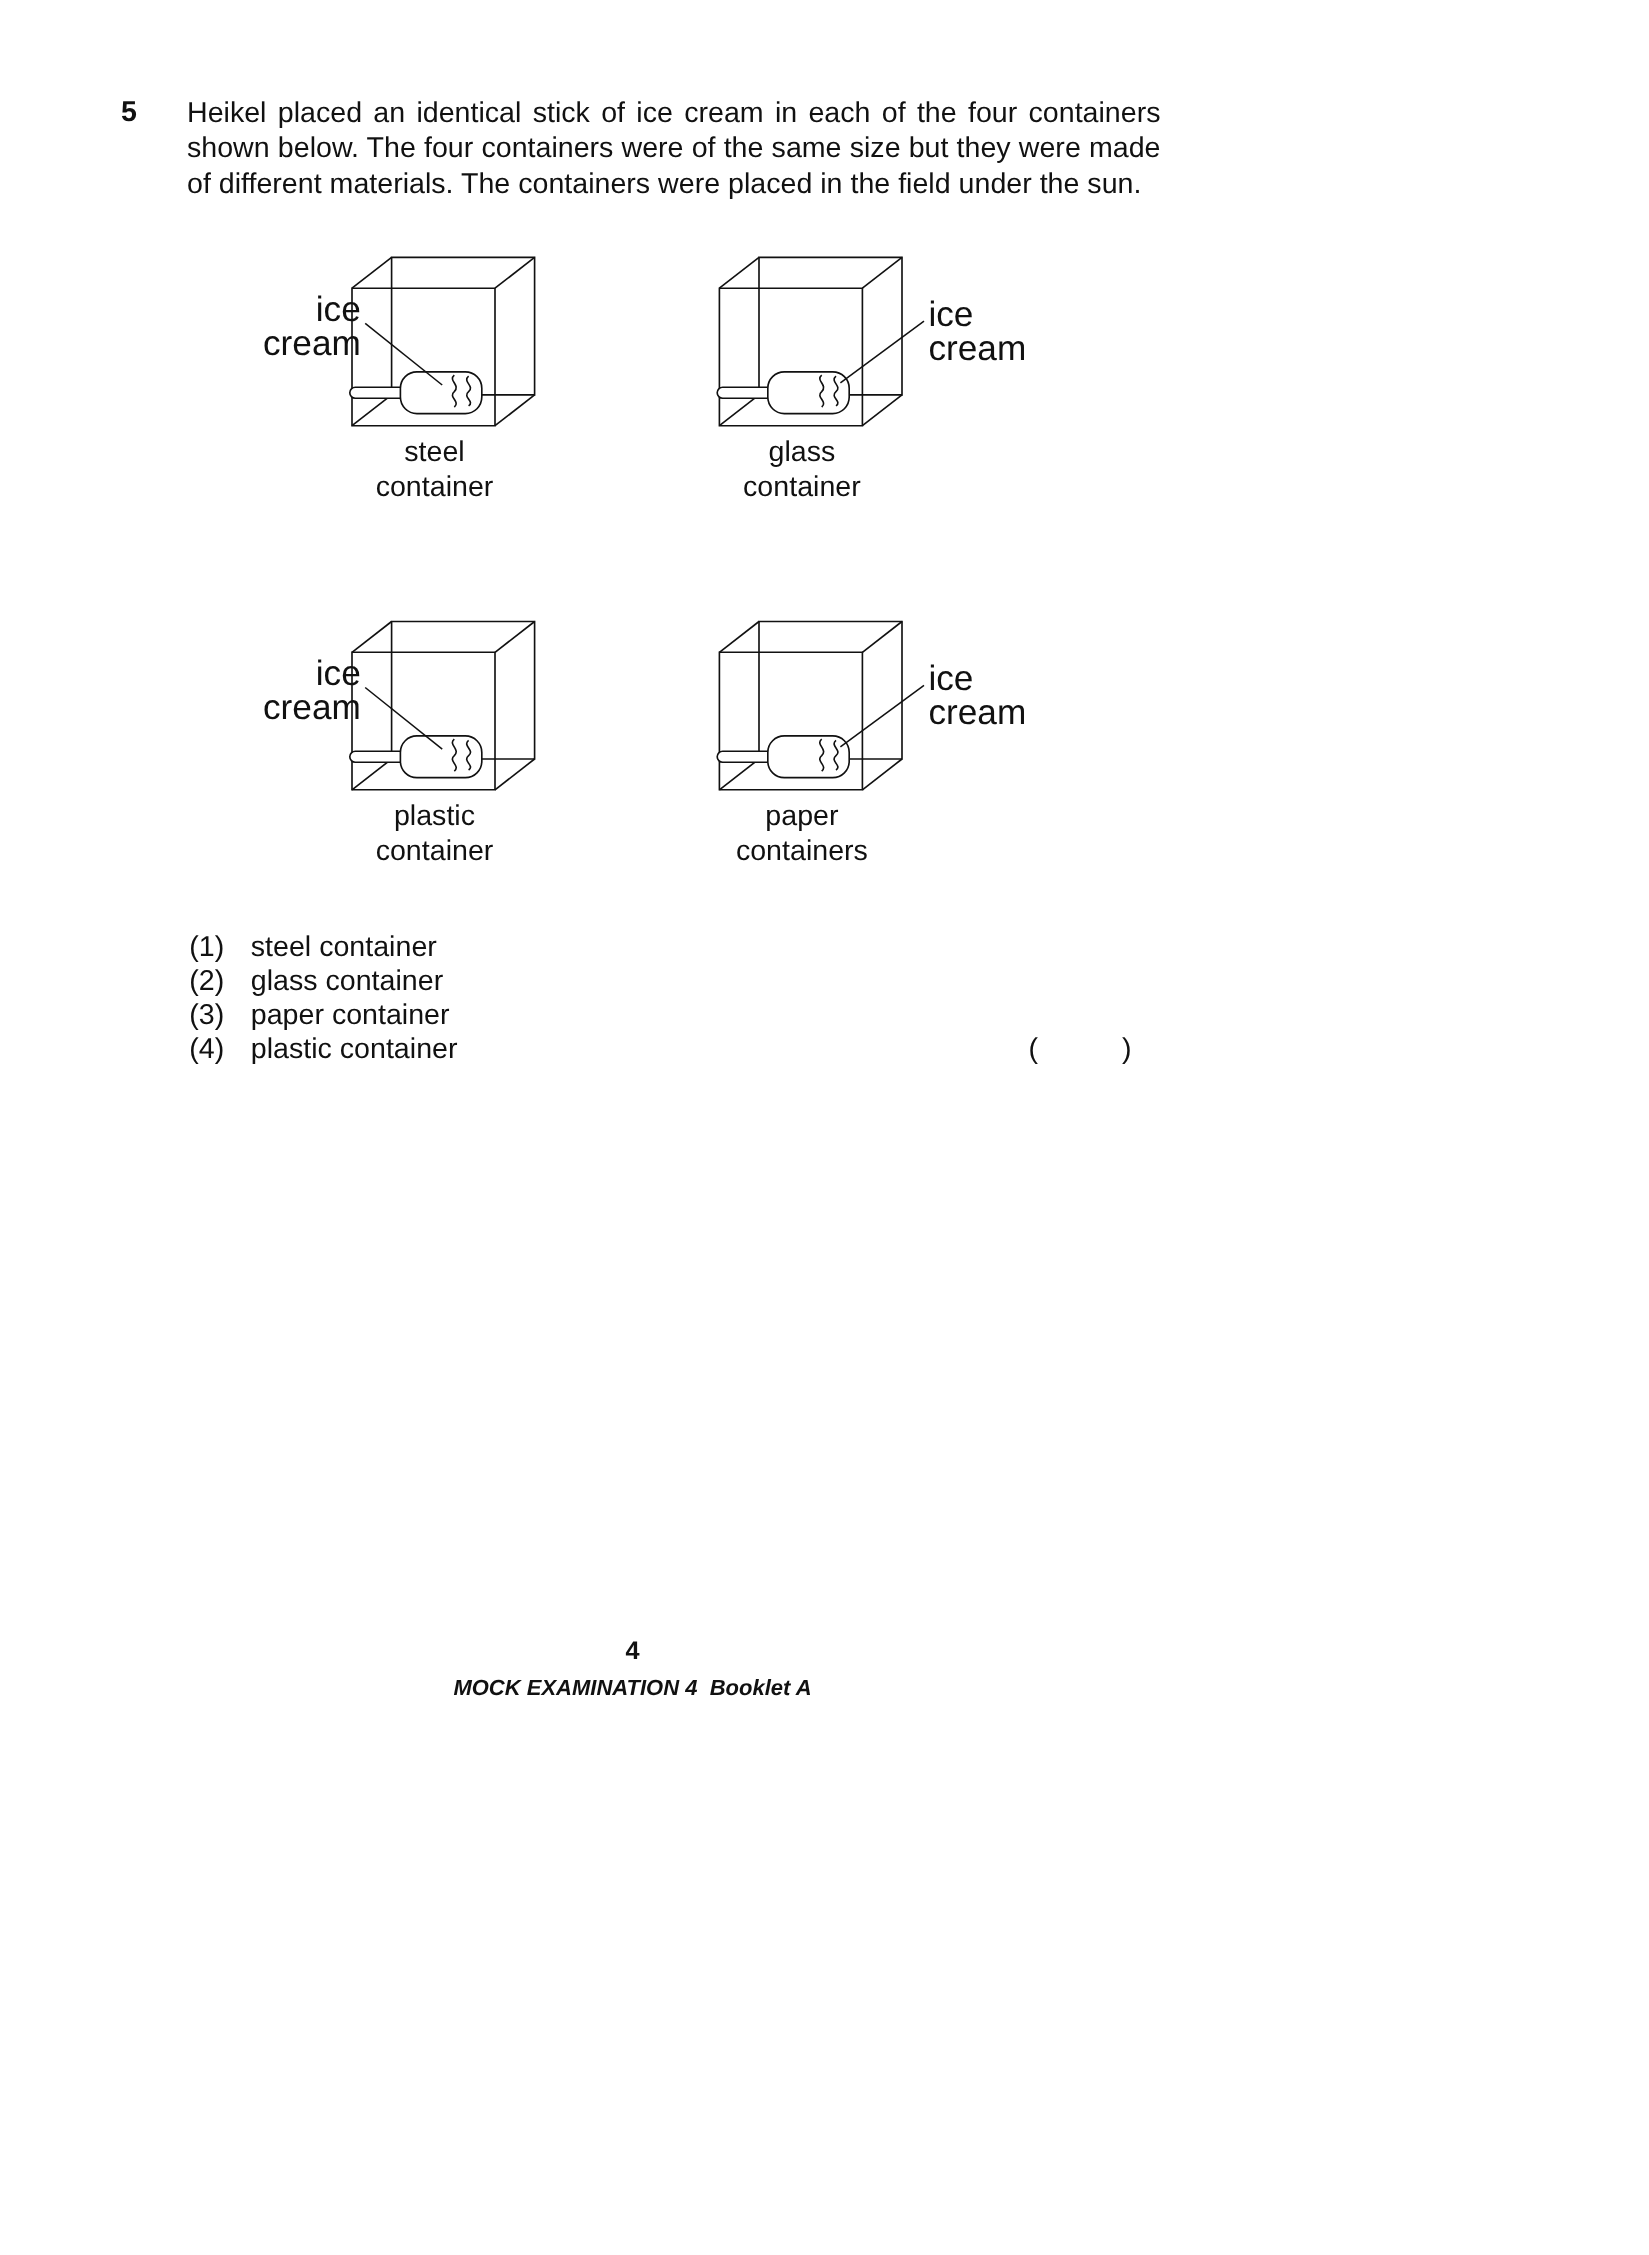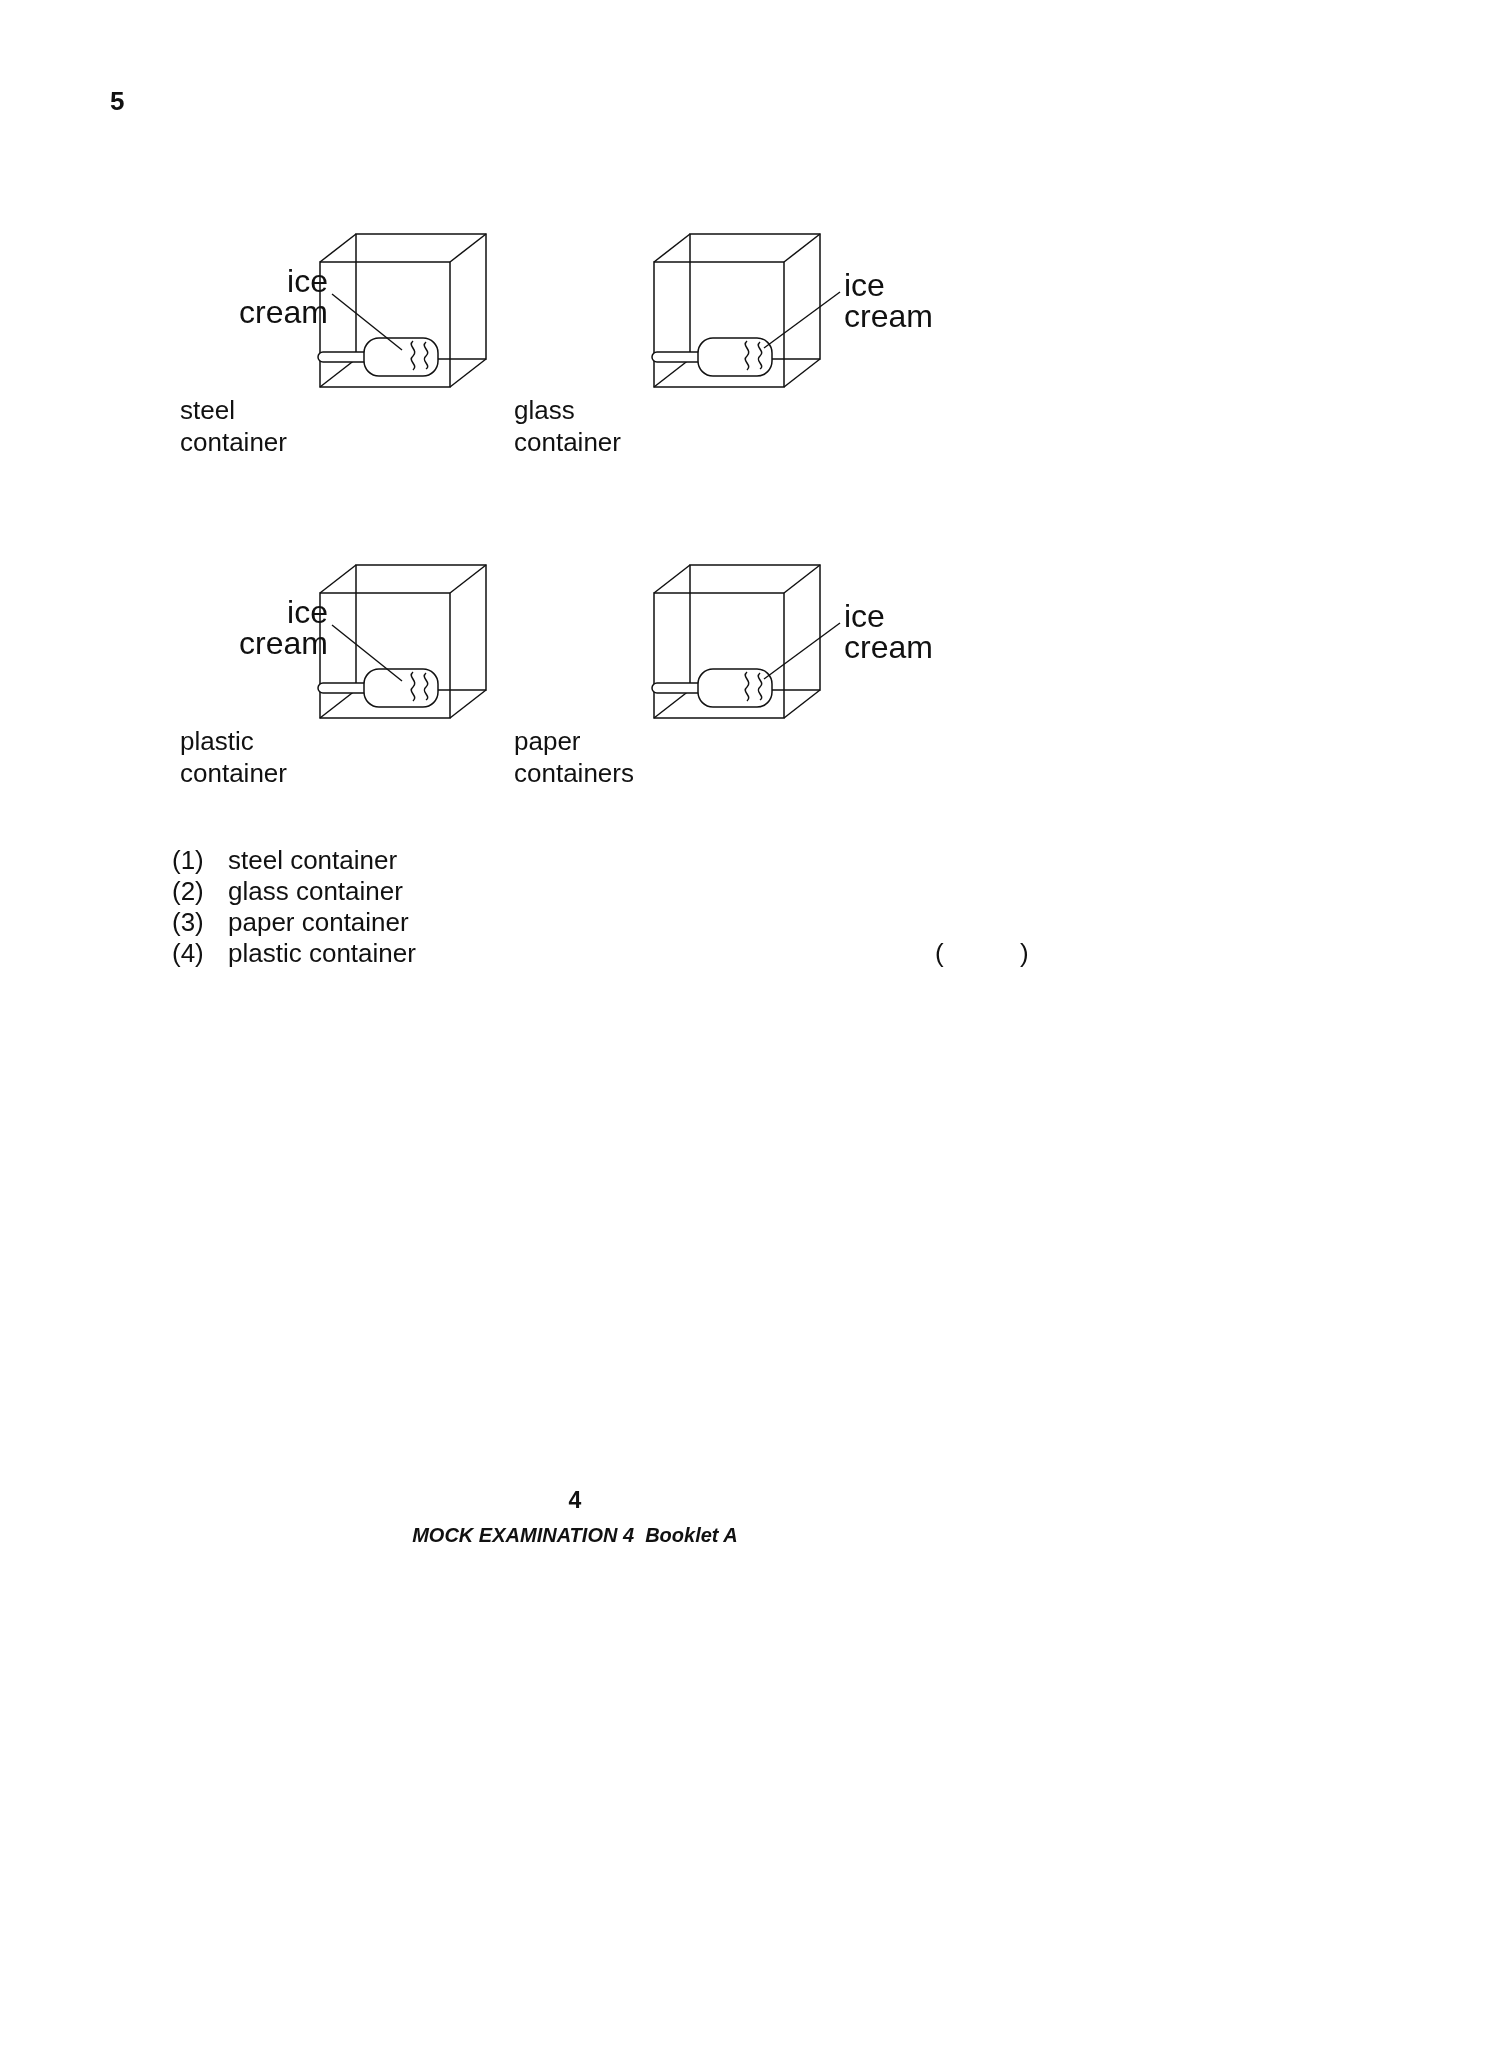--- a/index.html
+++ b/index.html
@@ -57,21 +57,21 @@
   }
   .label-right {
     left: 330px;
     top: 48px;
     width: 130px;
     text-align: left;
   }
   .caption {
     margin-top: 2px;
     width: 430px;
-    text-align: left;
+    text-align: center;
     font-size: 26px;
     line-height: 32px;
     white-space: pre-line;
   }
   .prompt {
     position: absolute;
     left: 170px;
     top: 803px;
     width: 1000px;
     font-size: 26px;
@@ -156,20 +156,21 @@
 
         <rect x="184" y="116" width="74" height="38" rx="15" fill="#ffffff"></rect>
 
         <path d="M233,119 c-6,5 6,9 0,15 c-6,5 6,9 0,14"></path>
         <path d="M246,120 c-6,5 6,9 0,14 c-6,5 6,9 0,13"></path>
       </g>
     </defs>
   </svg>
 
   <div class="qnum">5</div>
+  <div class="qtext">Heikel placed an identical stick of ice cream in each of the four containers shown below. The four containers were of the same size but they were made of different materials. The containers were placed in the field under the sun.</div>
 
   <div class="diagram-cell" style="left:180px; top:222px;">
     <svg class="cube-svg" viewBox="0 0 430 170" width="430" height="170">
       <use href="#cube-popsicle"></use>
       <line class="ptr" x1="152" y1="72" x2="222" y2="128"></line>
     </svg>
     <div class="label label-left">ice
 cream</div>
     <div class="caption">steel
 container</div>

